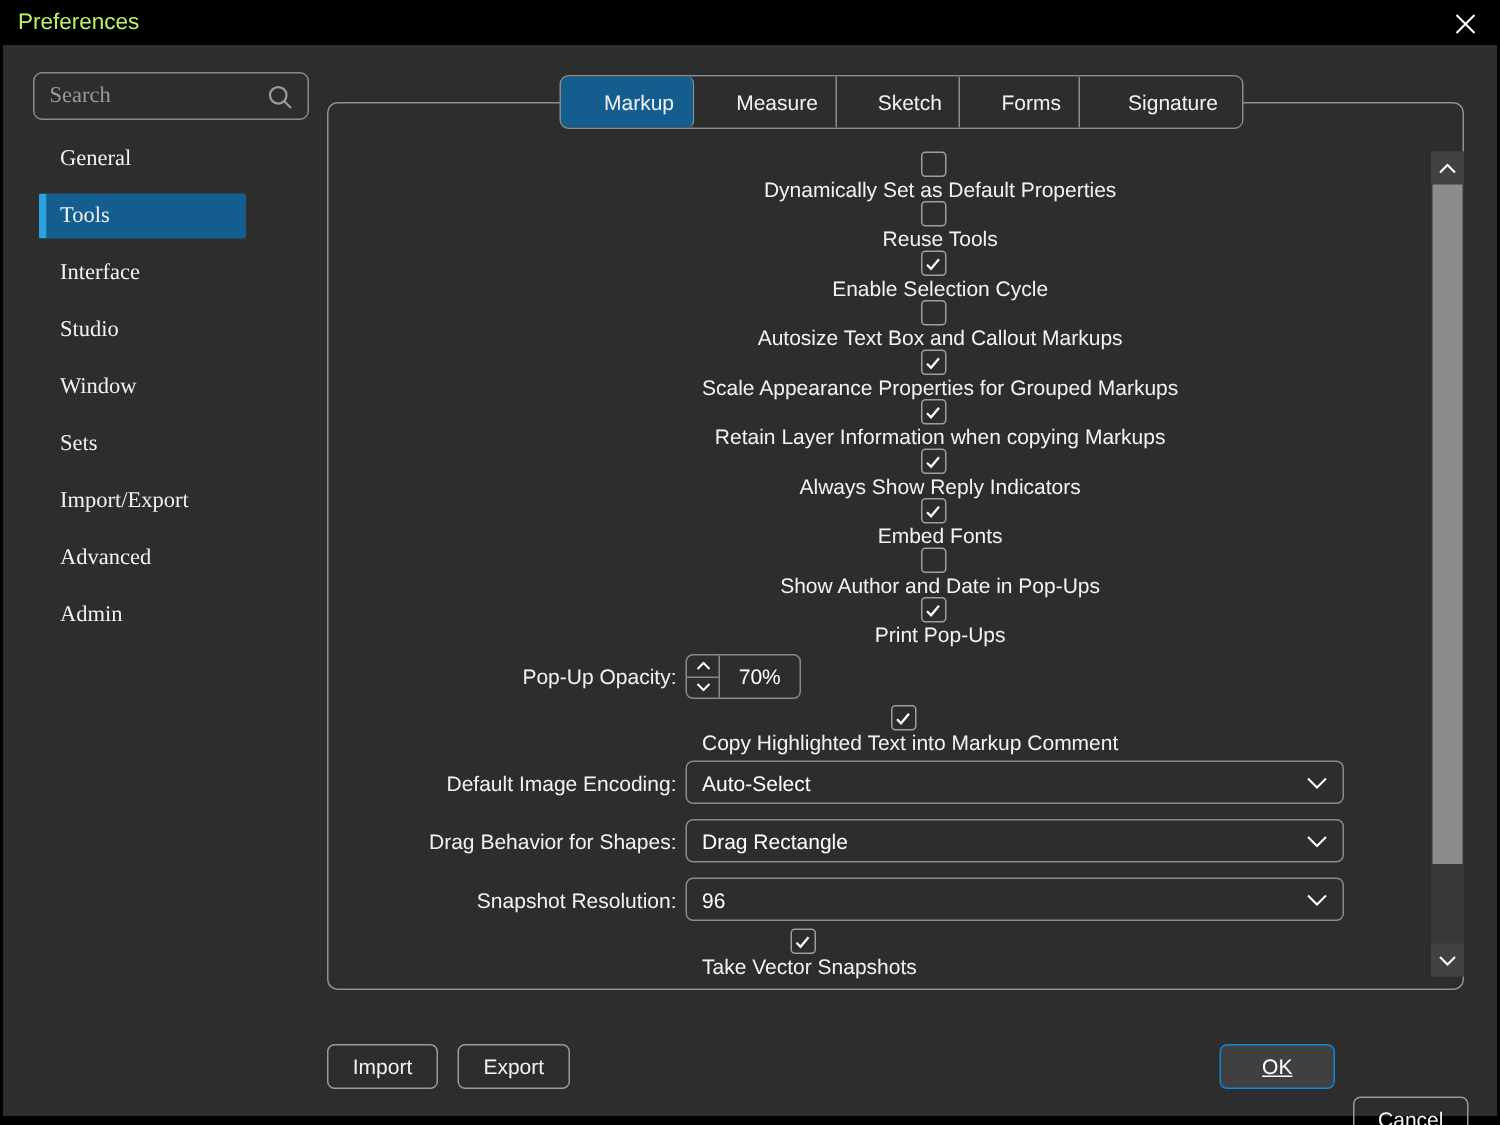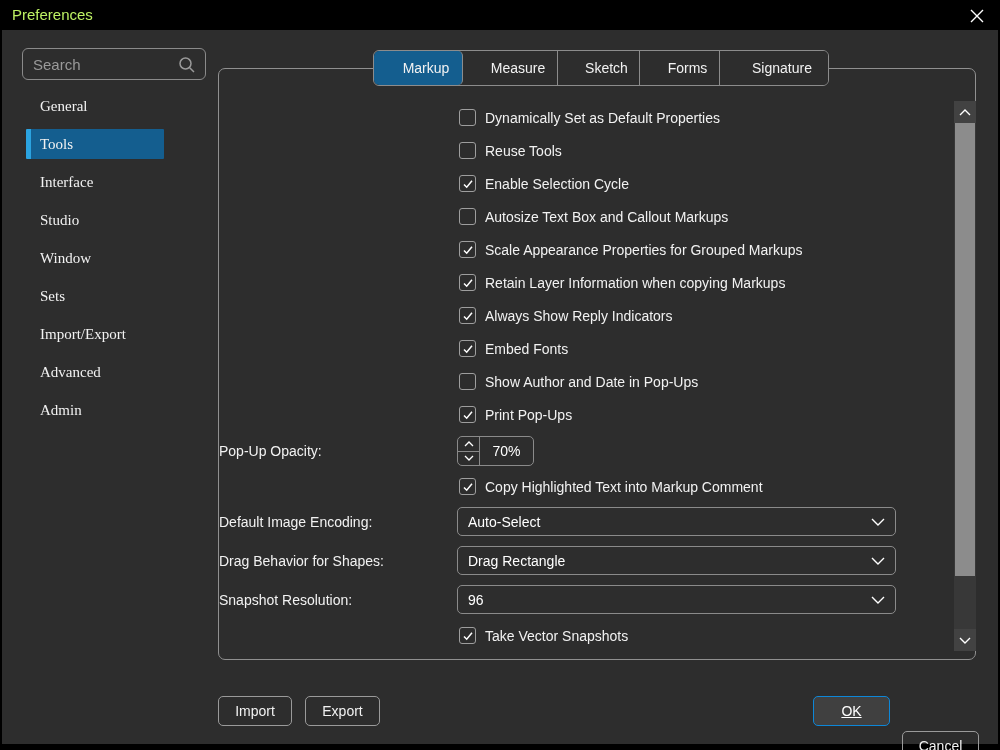--- a/index.html
+++ b/index.html
@@ -9,48 +9,48 @@
   
   .titlebar { position:absolute; left:0; top:0; width:1000px; height:30px; background:#000; }
   .titlebar .title { position:absolute; left:12px; top:0; line-height:30px; font-size:15px; color:#bef264; }
   .close-btn { position:absolute; right:12px; top:5px; width:22px; height:22px; display:flex; align-items:center; justify-content:center; cursor:pointer; }
 
   
   .dialog { position:absolute; left:2px; right:2px; top:30px; bottom:6px; background:#2d2d2d; }
 
   
   .searchbox { position:absolute; left:20px; top:18px; width:184px; height:32px; border:1px solid #8a8a8a; border-radius:6px; }
-  .searchbox input { position:absolute; left:0; top:0; width:100%; height:100%; background:transparent; border:none; outline:none; color:#e8e8e8; font-size:15px; padding:0 32px 0 10px; font-family:Liberation Sans, sans-serif; }
+  .searchbox input { position:absolute; left:0; top:0; width:100%; height:100%; background:transparent; border:none; outline:none; color:#e8e8e8; font-size:15px; padding:0 32px 0 10px; font-family:Liberation Serif, serif; }
   .searchbox input::placeholder { color:#9a9a9a; }
   .searchbox .mag { position:absolute; right:8px; top:6px; }
 
   
   .sidenav { position:absolute; left:24px; top:61px; width:150px; }
   .sidenav .item { width:138px; height:30px; line-height:30px; font-size:15px; color:#f2f2f2; padding-left:9px; border-left:5px solid transparent; margin-bottom:8px; cursor:pointer; border-radius:1px;font-family:Liberation Serif, serif; }
   .sidenav .item.selected { background:#145e8f; border-left-color:#2ba3e0; }
 
   
   .tabstrip { position:absolute; left:371px; top:20px; height:36px; display:flex; border:1px solid #8c8c8c; border-radius:6px; overflow:hidden; z-index:5; background:#2d2d2d; }
   .tab { height:100%; display:flex; align-items:center; justify-content:center; font-size:14px; color:#f2f2f2; cursor:pointer; border-right:1px solid #8c8c8c; background:#2d2d2d;padding-left:16px; }
   .tab:last-child { border-right:none; }
   .tab.selected { background:#145e8f; border-radius:5px; }
 
   
   .panel { position:absolute; left:216px; top:38px; width:758px; height:592px; border:1px solid #909090; border-radius:7px; }
 
   
   .cbrows { position:absolute; left:240px; top:32px; }
-  .cbrow { height:33px; display:flex; align-items:center; }
+  .cbrow { height:33px; display:flex; align-items:center;flex-direction:column; }
   .cb { width:17px; height:17px; border:1px solid #9e9e9e; border-radius:3px; display:flex; align-items:center; justify-content:center; cursor:pointer; flex:none; background:transparent; }
   .cb svg { visibility:hidden; }
   .cb.checked svg { visibility:visible; }
   .cblabel { margin-left:9px; font-size:14px; color:#f2f2f2; white-space:nowrap; }
 
   
-  .fieldlabel { position:absolute; left:0; width:232px; font-size:14px; color:#f2f2f2; white-space:nowrap; }
+  .fieldlabel { position:absolute; left:0; width:232px; text-align:right; font-size:14px; color:#f2f2f2; white-space:nowrap; }
 
   
   .spinner { position:absolute; left:238px; top:367px; width:77px; height:30px; border:1px solid #8a8a8a; border-radius:5px; display:flex; }
   .spin-btns { width:22px; border-right:1px solid #8a8a8a; display:flex; flex-direction:column; }
   .spin-btn { flex:1; display:flex; align-items:center; justify-content:center; cursor:pointer; }
   .spin-btn.up { border-bottom:1px solid #8a8a8a; }
   .spin-value { flex:1; display:flex; align-items:center; justify-content:center; font-size:14px; color:#fff; }
 
   
   .dropdown { position:absolute; left:238px; width:439px; height:29px; border:1px solid #8a8a8a; border-radius:5px; display:flex; align-items:center; padding:0 10px; cursor:pointer; }

